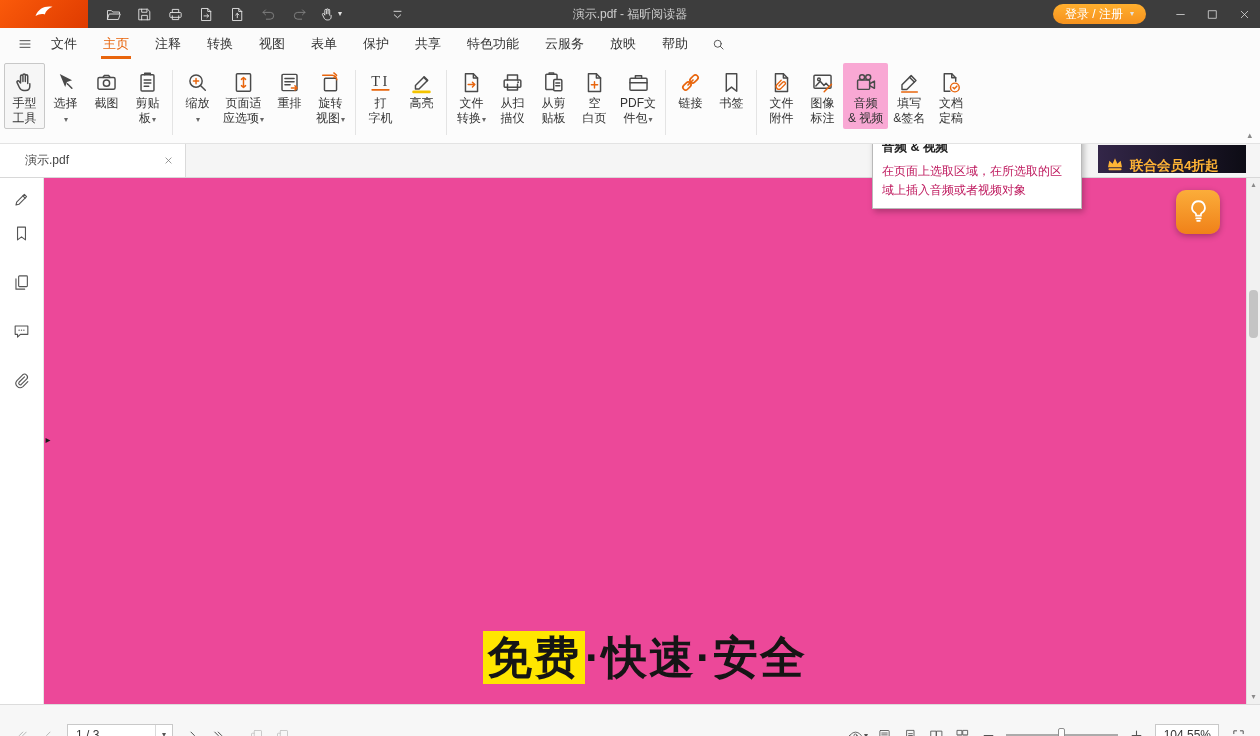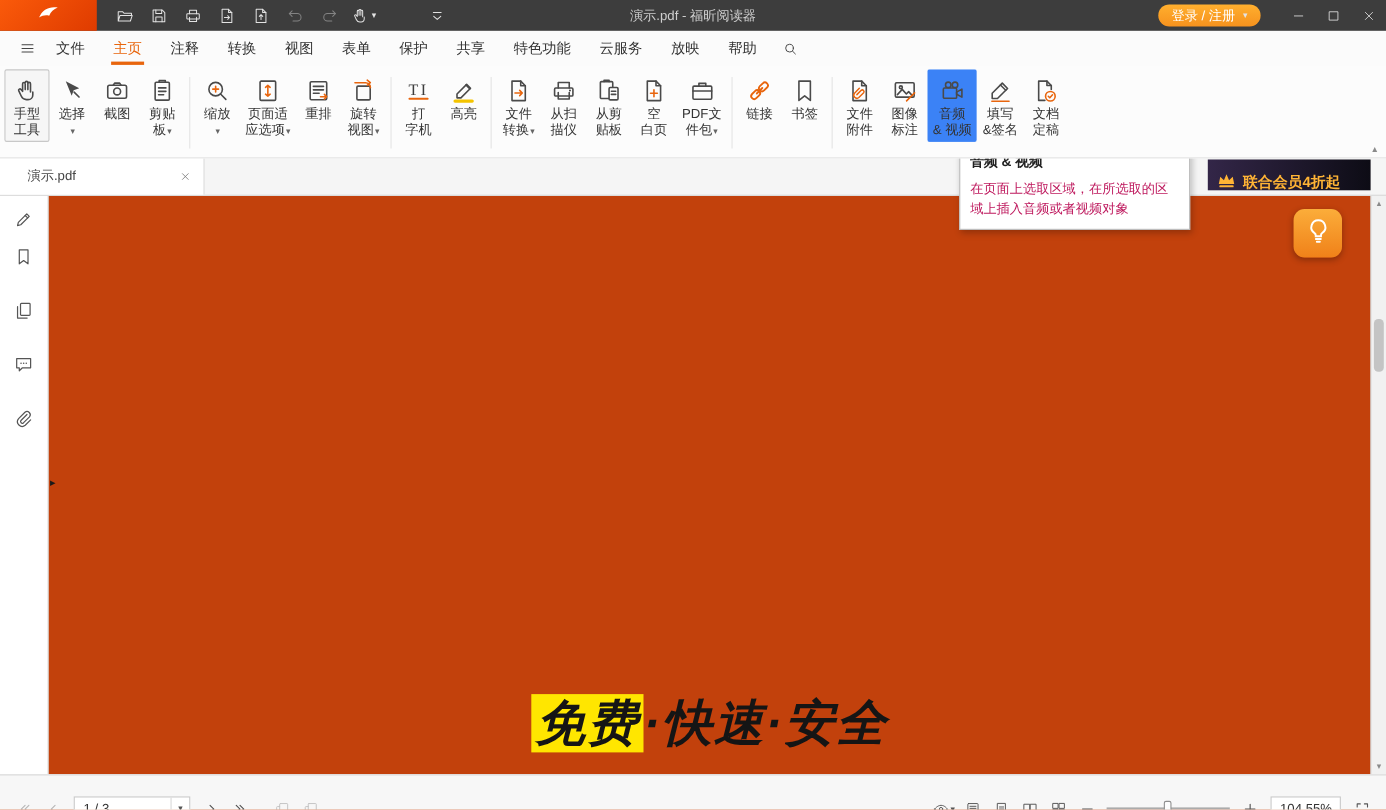--- a/index.html
+++ b/index.html
@@ -37,21 +37,21 @@
   
   .ribbon{position:absolute;top:60px;left:0;right:0;height:84px;background:#FCFCFC;border-bottom:1px solid #E3E3E3;display:flex;align-items:stretch;padding:2px 4px 0;z-index:50;}
   .rgroups{display:flex;align-items:stretch;}
   .rgroup{display:flex;align-items:flex-start;}
   .rbtn{min-width:41px;padding:4px 4px 2px;margin:1px 0;display:flex;flex-direction:column;align-items:center;border:1px solid transparent;border-radius:2px;font-size:12px;color:#333;cursor:default;}
   .rbtn .ricon{height:28px;display:flex;align-items:center;justify-content:center;}
   .ricon svg{width:25px;height:25px;}
   .rlabel{line-height:15px;height:15px;white-space:nowrap;text-align:center;}
   .rcaret{font-size:8px;color:#666;margin-left:1px;}
   .rbtn.selected{border-color:#C8C8C8;background:#F6F6F6;}
-  .rbtn.hovered{background:#3b82f6;}
+  .rbtn.hovered{background:#f9a8d4;}
   .rsep{width:1px;background:#E4E4E4;margin:8px 4px;}
   .ribbon-collapse{position:absolute;right:8px;bottom:3px;color:#8a8a8a;font-size:9px;line-height:1;}
 
   
   .tabbar{position:absolute;top:144px;left:0;right:0;height:34px;background:#F5F5F5;border-bottom:1px solid #D8D8D8;display:flex;z-index:20;}
   .doc-tab{width:186px;background:#FFF;border-right:1px solid #DADADA;display:flex;align-items:center;padding:0 8px 0 25px;font-size:12px;color:#444;}
   .tab-close{margin-left:auto;width:18px;height:18px;display:flex;align-items:center;justify-content:center;color:#777;}
   .tab-close svg{width:9px;height:9px;}
 
   
@@ -64,21 +64,21 @@
   .tooltip-title{font-weight:bold;margin-bottom:6px;color:#222;font-size:12.5px;}
   .tooltip-body{color:#be185d;line-height:1.55;}
 
   
   .workspace{position:absolute;top:178px;left:0;right:0;bottom:32px;background:#8C8C8C;overflow:hidden;}
   .sidebar{position:absolute;left:0;top:0;bottom:0;width:44px;background:#FFF;border-right:1px solid #E6E6E6;display:flex;flex-direction:column;align-items:center;padding-top:7px;z-index:5;}
   .sb-btn{width:28px;height:28px;display:flex;align-items:center;justify-content:center;color:#555;margin-bottom:6px;}
   .sb-btn svg{width:19px;height:19px;}
   .sb-btn:nth-child(n+3){margin-top:15px;}
   .sb-handle{position:absolute;left:41px;top:252px;width:14px;height:18px;display:flex;align-items:center;justify-content:center;font-size:10px;color:#1a1a1a;z-index:6;}
-  .page{position:absolute;left:44px;top:0;right:14px;bottom:0;background:#c2410c;font-style:italic;}
+  .page{position:absolute;left:44px;top:0;right:14px;bottom:0;background:#ec4899;}
   .headline{position:absolute;left:0;right:0;top:450px;text-align:center;font-size:45px;font-weight:700;color:#151515;letter-spacing:2px;white-space:nowrap;}
   .headline .hl{background:var(--highlight);padding:1px 4px;}
 
   .vscroll{position:absolute;right:0;top:0;bottom:0;width:14px;background:#F1F1F1;border-left:1px solid #E0E0E0;}
   .vs-arrow{position:absolute;left:0;right:0;text-align:center;color:#8a8a8a;font-size:8px;line-height:12px;}
   .vs-up{top:1px;} .vs-down{bottom:1px;}
   .vs-thumb{position:absolute;top:112px;left:2px;width:9px;height:48px;background:#C4C4C4;border-radius:4px;}
 
   .assistant{position:absolute;right:40px;top:12px;width:44px;height:44px;border-radius:10px;background:linear-gradient(180deg,#FBAD3A,#F08119);display:flex;align-items:center;justify-content:center;box-shadow:0 2px 6px rgba(0,0,0,.3);cursor:pointer;}
   .assistant svg{width:27px;height:27px;}

